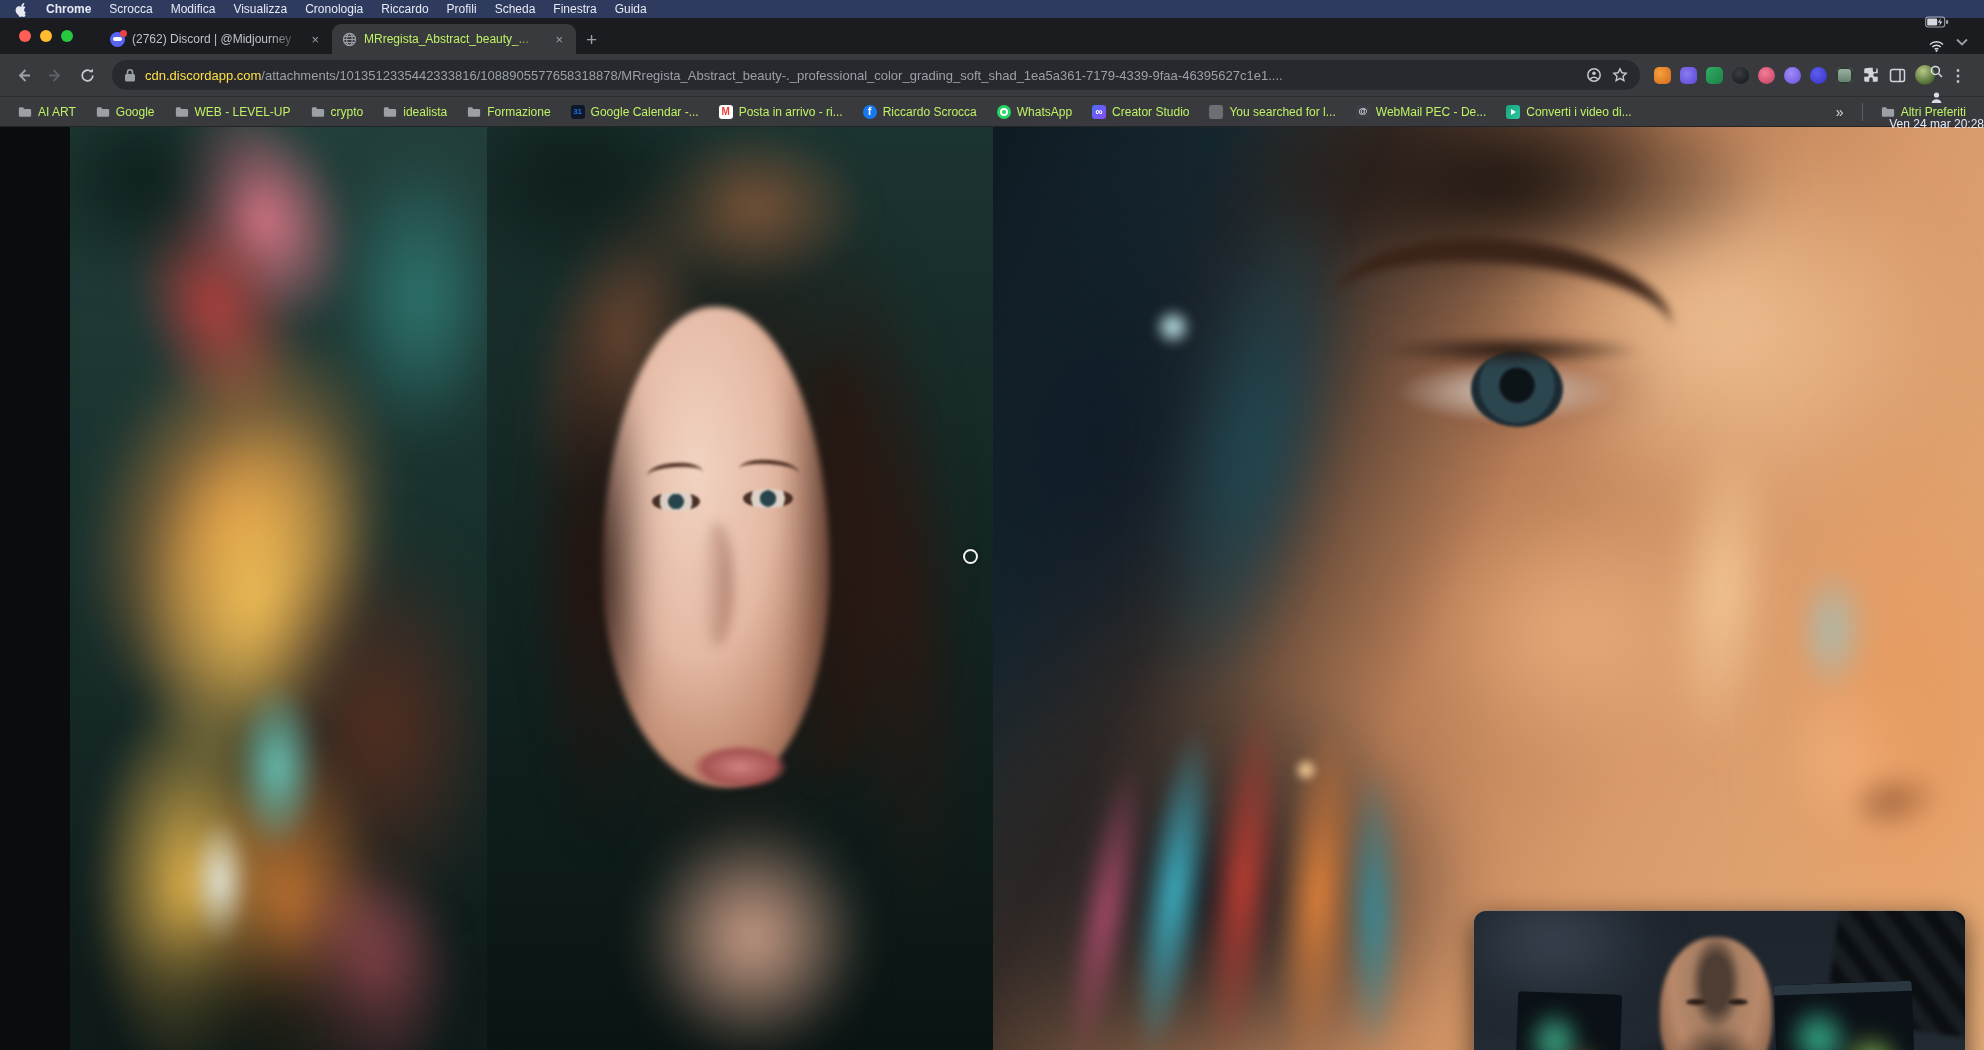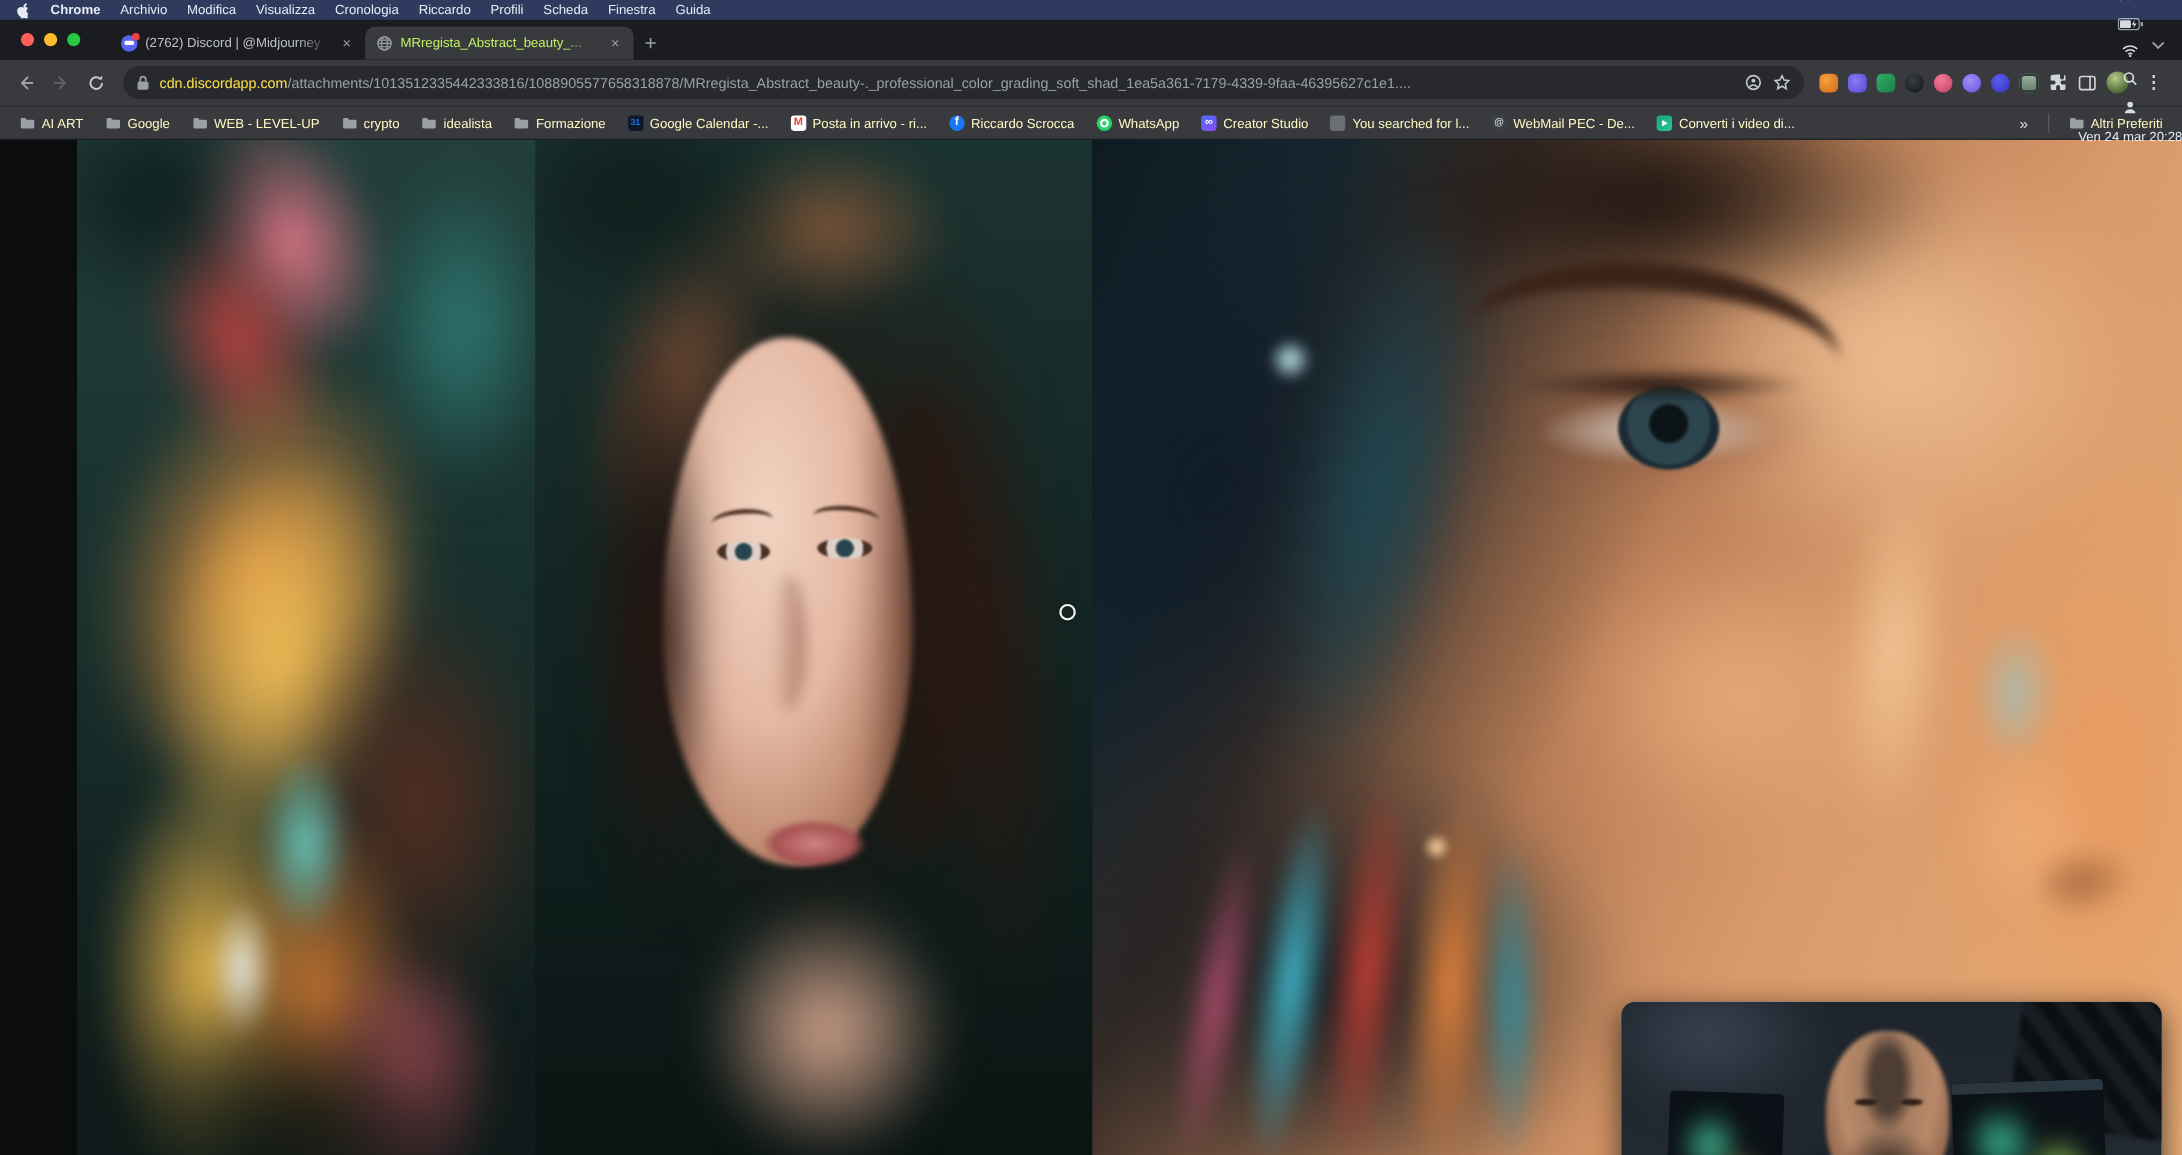--- a/index.html
+++ b/index.html
@@ -42,21 +42,21 @@
   .url .path{color:#9aa0a6;}
   .omni-actions{display:flex;align-items:center;gap:10px;margin-left:8px;flex:0 0 auto;}
   .extrow{display:flex;align-items:center;gap:9px;padding:0 4px;flex:0 0 auto;}
   .ext{width:17px;height:17px;border-radius:5px;}
   .ext.round{border-radius:50%;}
   .kebab{color:#c8cbd0;font-size:16px;font-weight:bold;padding:0 6px;}
   .bookmarks{position:absolute;left:0;top:96px;right:0;height:30px;background:#383a3e;
              border-top:1px solid #2c2d30;display:flex;align-items:center;padding:0 10px;
              box-sizing:border-box;gap:4px;z-index:53;box-shadow:0 1px 0 #232427;}
   .bm{display:flex;align-items:center;gap:6px;padding:3px 8px;border-radius:6px;text-decoration:none;}
-  .bm-label{font-size:12px;color:#fef9c3;white-space:nowrap;}
+  .bm-label{font-size:12px;color:#bef264;white-space:nowrap;}
   .fav{width:14px;height:14px;border-radius:3px;flex:0 0 auto;display:flex;align-items:center;
        justify-content:center;font-size:9px;font-weight:bold;color:#fff;line-height:1;}
   .fav-gcal{background:#0f172a;color:#1a73e8;font-size:8px;text-align:right;}
   .fav-gmail{background:#fff;color:#ea4335;font-size:10px;}
   .fav-fb{background:#1877f2;border-radius:50%;font-size:11px;}
   .fav-wa{background:#25d366;border-radius:50%;position:relative;}
   .fav-wa:after{content:"";position:absolute;inset:3px;border:2px solid #fff;border-radius:50%;}
   .fav-cs{background:linear-gradient(135deg,#4b6ef5,#8a4bf5);font-size:10px;}
   .fav-gen{background:#6b6e73;}
   .fav-pec{background:#3b3e44;color:#d9dce2;font-size:9px;}
@@ -85,21 +85,21 @@
 
 <div class="screen">
 
   <div class="menubar">
     <span class="apple">
       <svg width="13" height="15" viewBox="0 0 13 15">
           <path fill="#e6eaf5" d="M8.1 2.2c.5-.7 1.4-1.2 2.2-1.2.1.9-.3 1.8-.8 2.4-.5.7-1.4 1.2-2.2 1.1-.1-.8.3-1.7.8-2.3zM11.7 13c-.4 1-.9 1.9-1.7 1.9-.7 0-1-.5-1.9-.5s-1.2.5-1.9.5c-.8 0-1.4-1-1.9-1.9C1.4 11 1 7.4 2.5 5.6c.6-.8 1.6-1.3 2.5-1.3.8 0 1.5.5 2 .5s1.3-.6 2.2-.5c.8 0 1.7.4 2.3 1.2-2 1.2-1.7 4 .2 4.8-.3.9-.6 1.8-1 2.7z"></path>
         </svg>
     </span>
     <span class="mitem app">Chrome</span>
-    <span class="mitem">Archivio</span>
+    <span class="mitem">Scrocca</span>
     <span class="mitem">Modifica</span>
     <span class="mitem">Visualizza</span>
     <span class="mitem">Cronologia</span>
     <span class="mitem">Riccardo</span>
     <span class="mitem">Profili</span>
     <span class="mitem">Scheda</span>
     <span class="mitem">Finestra</span>
     <span class="mitem">Guida</span>
     <div class="mb-right">
       <span class="mb-ic">

